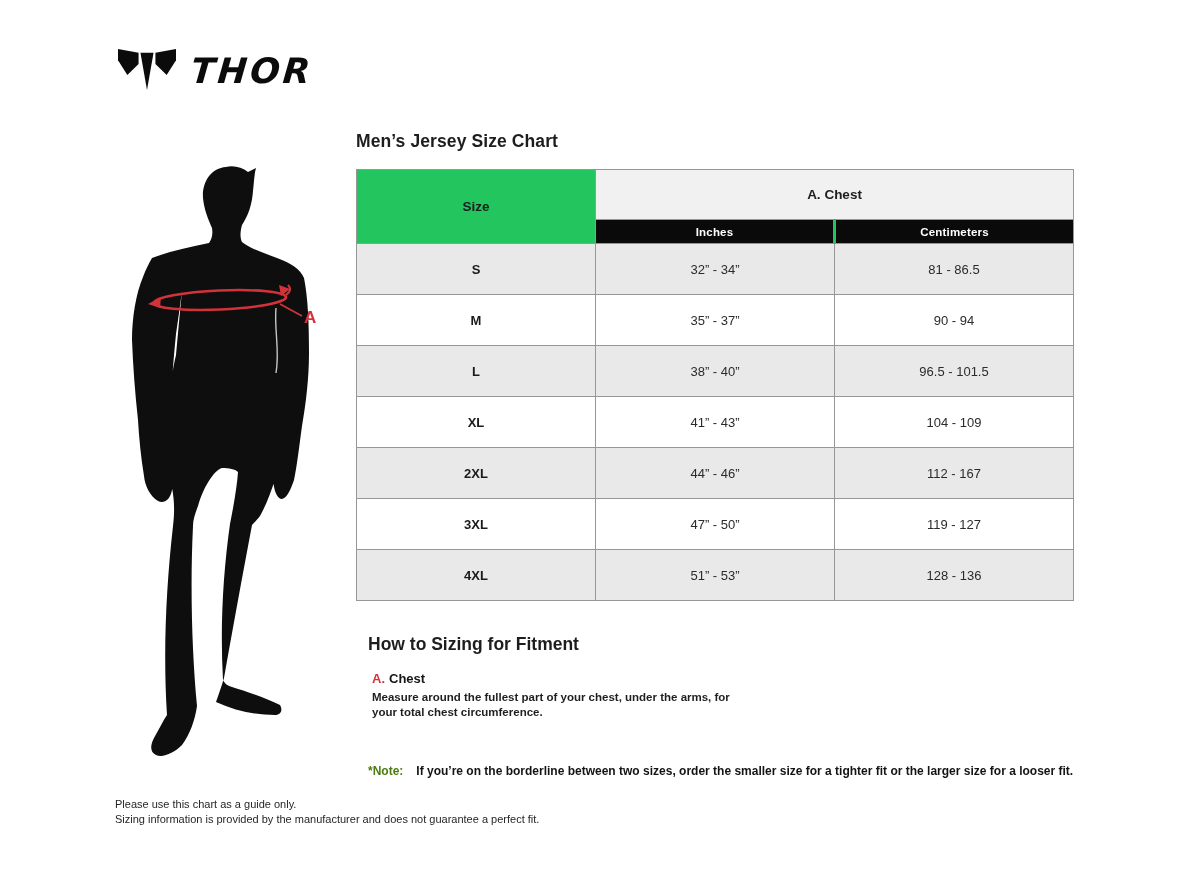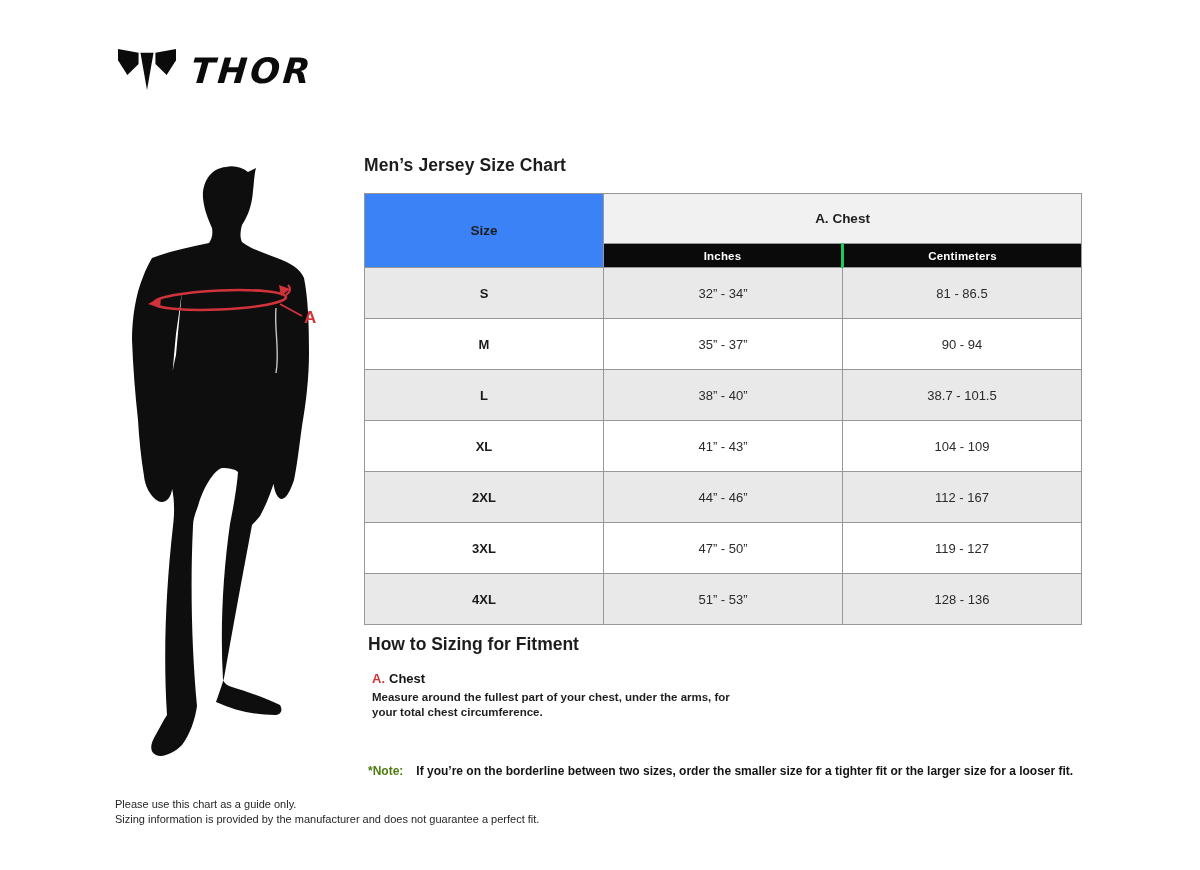--- a/index.html
+++ b/index.html
@@ -14,31 +14,31 @@
   .logo-text {
     font-family:"DejaVu Sans", sans-serif; font-weight:bold; font-style:italic;
     font-size:35px; letter-spacing:3px; color:#0b0b0b; transform:skewX(-5deg);
     line-height:1;
   }
 
   
   .figure { position:absolute; left:130px; top:158px; width:200px; height:612px; }
 
   
-  .chart-area { position:absolute; left:364px; top:131px; width:717px;margin-top:24px; }
+  .chart-area { position:absolute; left:356px; top:131px; width:717px; }
   .chart-title { font-size:17.5px; font-weight:bold; color:#1d1d1f; margin-bottom:17px; letter-spacing:0.1px; }
   table.size-table { width:717px; border-collapse:collapse; table-layout:fixed; }
   .size-table col { width:239px; }
   .size-table th, .size-table td {
     border:1px solid #979797; text-align:center; vertical-align:middle;
   }
   .size-table thead th.group-h {
     background:#f1f1f1; height:50px; font-size:13.5px; font-weight:bold; color:#1d1d1f;
   }
-  .size-table thead th.size-h { background:#3b82f6; font-size:13.5px; font-weight:bold; }
+  .size-table thead th.size-h { background:#22c55e; font-size:13.5px; font-weight:bold; }
   .size-table thead th.bar {
     background:#0a0a0a; color:#ffffff; height:24px; font-size:11.5px; font-weight:bold;
     letter-spacing:0.2px;
   }
   .size-table thead th.bar-cm { border-left:3px solid #22c55e; }
   .size-table tbody td { height:51px; font-size:13px; color:#2b2b2b; background:#ffffff; }
   .size-table tbody td.size-cell { font-weight:bold; color:#1a1a1a; }
   .size-table tbody tr:nth-child(odd) td { background:#e9e9e9; }
 
   
@@ -172,21 +172,21 @@
           <td>81 - 86.5</td>
         </tr>
         <tr>
           <td class="size-cell">M</td>
           <td>35” - 37”</td>
           <td>90 - 94</td>
         </tr>
         <tr>
           <td class="size-cell">L</td>
           <td>38” - 40”</td>
-          <td>38.7 - 101.5</td>
+          <td>96.5 - 101.5</td>
         </tr>
         <tr>
           <td class="size-cell">XL</td>
           <td>41” - 43”</td>
           <td>104 - 109</td>
         </tr>
         <tr>
           <td class="size-cell">2XL</td>
           <td>44” - 46”</td>
           <td>112 - 167</td>

